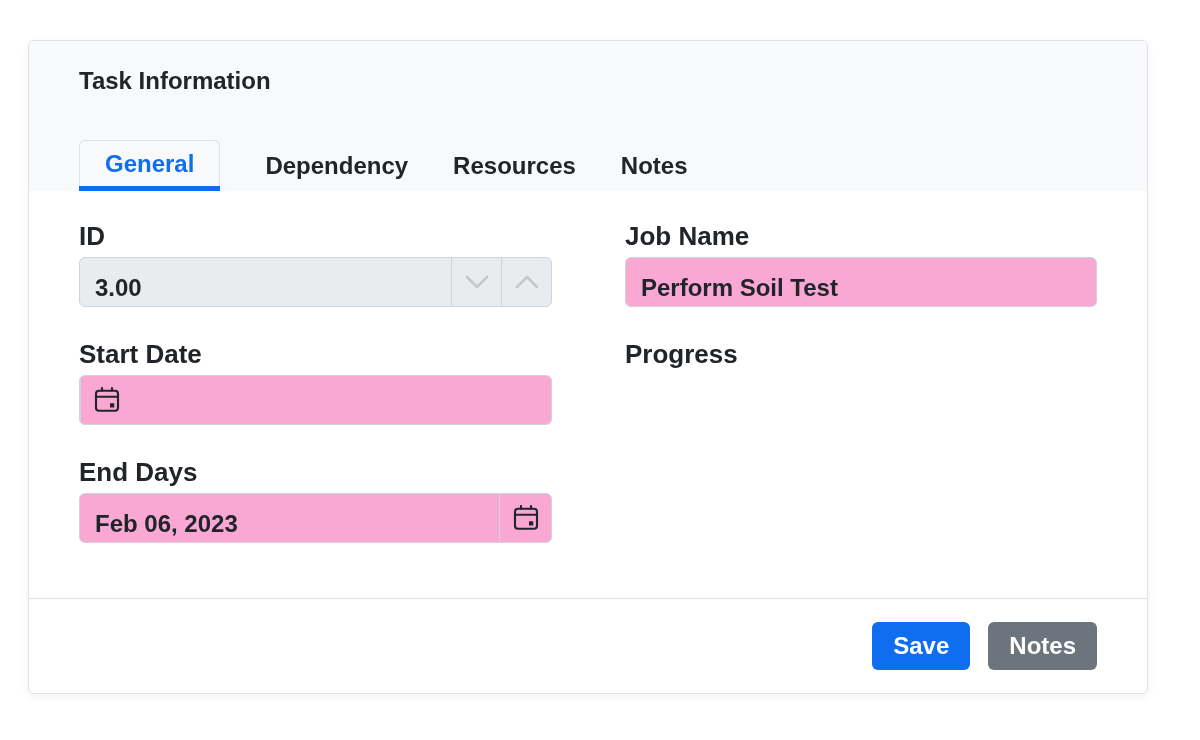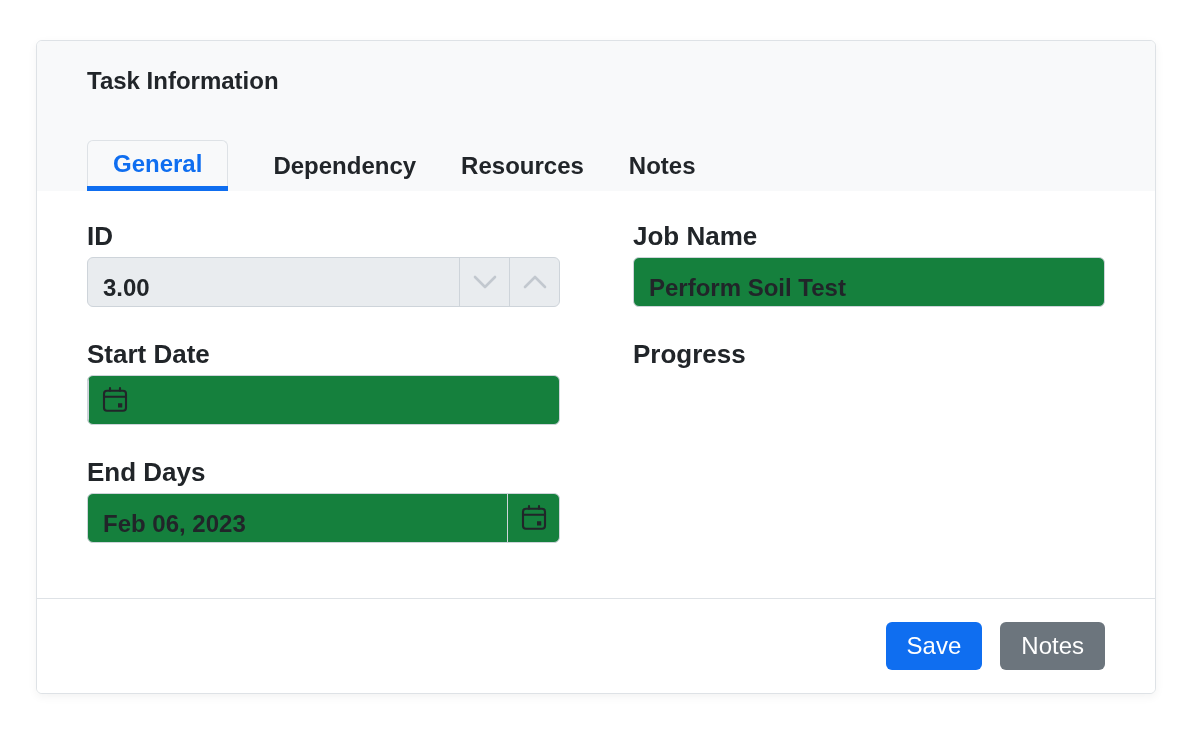--- a/index.html
+++ b/index.html
@@ -1,20 +1,20 @@
 <!DOCTYPE html>
 <html><head>
 <meta charset="utf-8">
 <style>
   * { margin: 0; padding: 0; box-sizing: border-box; }
   html, body { width: 1200px; height: 740px; background: #ffffff; font-family: "Liberation Sans", sans-serif; }
 
   .dialog {
     position: absolute;
-    left: 36px; top: 40px;
+    left: 28px; top: 40px;
     width: 1120px; height: 654px;
     background: #ffffff;
     border: 1px solid #dee2e6;
     border-radius: 6px;
     box-shadow: 0 3px 10px rgba(0,0,0,0.05);
     overflow: hidden;
     display: flex;
     flex-direction: column;
   }
 
@@ -83,21 +83,21 @@
     line-height: 30px;
     margin-bottom: 6px;
     font-size: 26px;
     font-weight: 700;
     color: #212529;
   }
   .control {
     height: 50px;
     border: 1px solid #ced4da;
     border-radius: 6px;
-    background: #15803d;
+    background: #f9a8d4;
     display: flex;
     align-items: stretch;
     overflow: hidden;
   }
   .control input {
     flex: 1;
     min-width: 0;
     border: none;
     outline: none;
     background: transparent;
@@ -138,21 +138,21 @@
     gap: 18px;
     padding: 0 50px;
   }
   .btn {
     height: 48px;
     border: none;
     border-radius: 6px;
     padding: 0 21px;
     font-family: "Liberation Sans", sans-serif;
     font-size: 24px;
-    font-weight: 400;
+    font-weight: 700;
     color: #ffffff;
     cursor: pointer;
   }
   .btn-save { background: #0f6ef0; }
   .btn-cancel { background: #6c757d; }
 </style>
 </head>
 <body>
 
 <div class="dialog">

